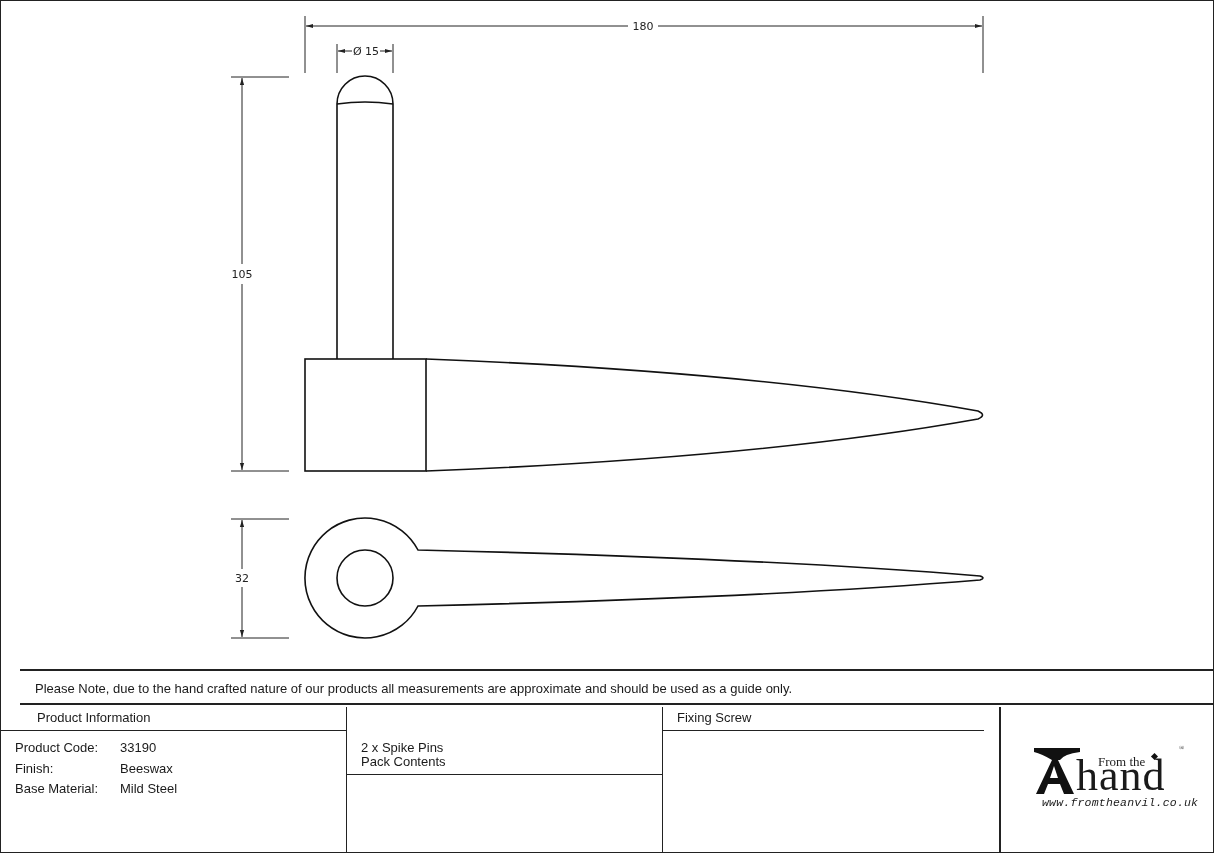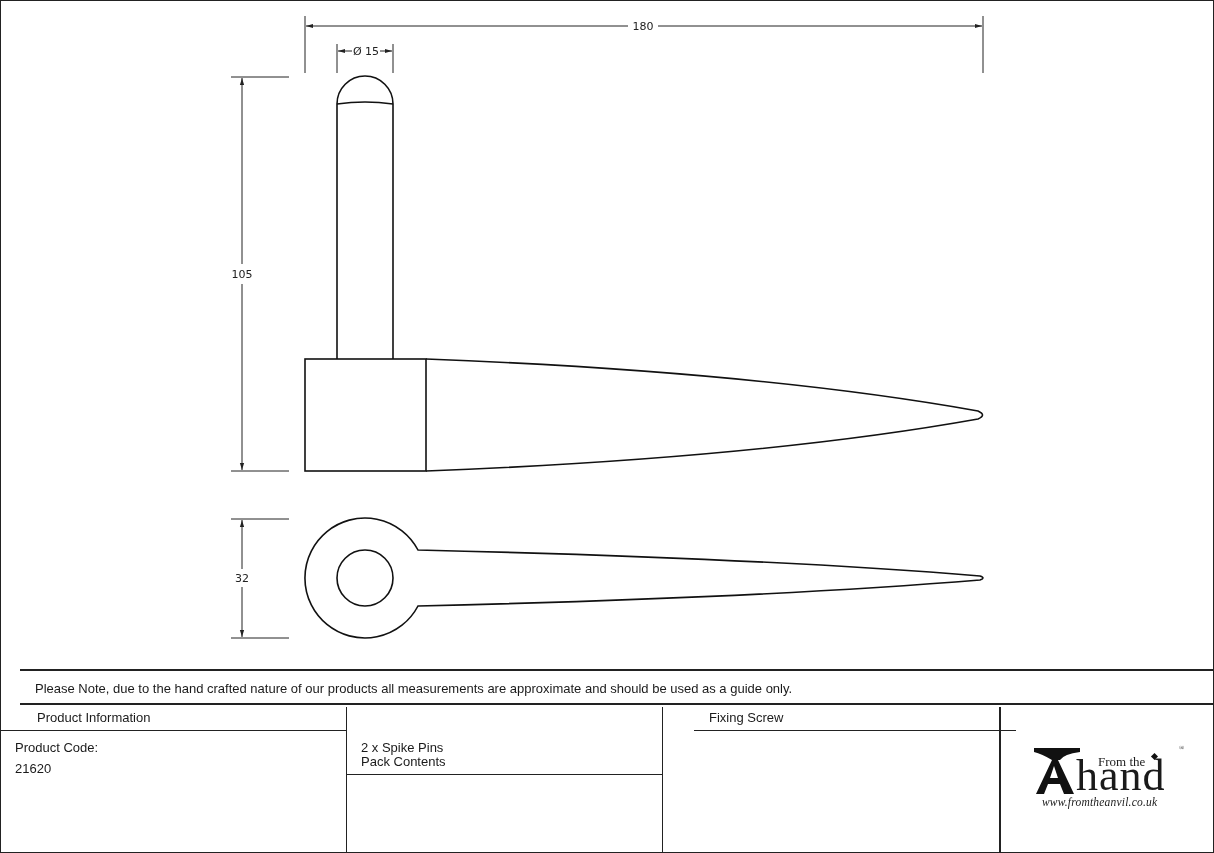--- a/index.html
+++ b/index.html
@@ -7,29 +7,29 @@
          font-family:"Liberation Sans", "DejaVu Sans", sans-serif; color:#1a1a1a; }
   .sheet { position:absolute; left:0; top:0; width:1212px; height:851px; border:1px solid #222; }
   svg.drawing { position:absolute; left:0; top:0; }
   .dimtext { font-family:"DejaVu Sans", sans-serif; font-size:11px; fill:#222; }
   .note { position:absolute; left:0; top:669px; width:1212px; height:36px; border-top:2px solid #222;
           border-bottom:2px solid #222; font-size:13px; line-height:36px; padding-left:15px; box-sizing:border-box;margin-left:20px; }
   .col-head { position:absolute; top:707px; height:24px; line-height:22px; font-size:13px; padding-left:15px;
               box-sizing:border-box; border-bottom:1px solid #222; }
   .vline { position:absolute; top:707px; width:1px; height:146px; background:#222; }
   .info { position:absolute; left:15px; top:738px; font-size:13px; }
-  .info .row { height:20.5px; line-height:20.5px; display:flex;flex-direction:column; }
+  .info .row { height:20.5px; line-height:20.5px; display:flex; }
   .info .lbl { width:105px; }
   .pack { position:absolute; left:361px; top:738px; font-size:13px; line-height:20.5px;text-align:right; }
   .logo { position:absolute; left:1032px; top:740px; width:160px; height:80px; }
   .logo .from { position:absolute; left:66px; top:8px; font-family:"Liberation Serif", serif; font-size:13px;margin-top:6px; }
   .logo .diamond { position:absolute; left:120px; top:14px; width:5px; height:5px; background:#111; transform:rotate(45deg); }
   .logo .reg { position:absolute; left:147px; top:4px; font-size:7px; font-family:"Liberation Serif", serif; }
   .logo .anvil-word { position:absolute; left:44px; top:10px; font-family:"Liberation Serif", serif; font-size:44px; letter-spacing:1px; font-weight:normal; }
-  .logo .url { position:absolute; left:10px; top:56px; font-family:Liberation Serif, serif; font-style:italic; font-size:11.5px; letter-spacing:0.2px; }
+  .logo .url { position:absolute; left:10px; top:56px; font-family:Liberation Mono, monospace; font-style:italic; font-size:11.5px; letter-spacing:0.2px; }
 </style>
 </head>
 <body>
 
 <div class="sheet"></div>
 
 <svg class="drawing" width="1214" height="670">
   <defs>
     <marker id="arr" viewBox="0 0 10 10" refX="10" refY="5" markerWidth="7" markerHeight="7" orient="auto-start-reverse">
       <path d="M0,2 L10,5 L0,8 z" fill="#222"></path>
@@ -70,29 +70,37 @@
   <text class="dimtext" x="643" y="30" text-anchor="middle">180</text>
   <text class="dimtext" x="366" y="55" text-anchor="middle">Ø 15</text>
   <text class="dimtext" x="242" y="278" text-anchor="middle">105</text>
   <text class="dimtext" x="242" y="582" text-anchor="middle">32</text>
 </svg>
 
 <div class="note">Please Note, due to the hand crafted nature of our products all measurements are approximate and should be used as a guide only.</div>
 
 <div class="col-head" style="left:0;width:346px;padding-left:37px;">Product Information</div>
 <div class="col-head" style="left:346px;width:316px;margin-top:44px;">Pack Contents</div>
-<div class="col-head" style="left:662px;width:322px;margin-left:32px;">Fixing Screw</div>
+<div class="col-head" style="left:662px;width:322px;">Fixing Screw</div>
 <div class="vline" style="left:346px;"></div>
 <div class="vline" style="left:662px;"></div>
 <div class="vline" style="left:999px;width:2px;"></div>
 
 <div class="info">
   <div class="row">
     <span class="lbl">Product Code:</span>
-    <span>21620</span>
+    <span>33190</span>
+  </div>
+  <div class="row">
+    <span class="lbl">Finish:</span>
+    <span>Beeswax</span>
+  </div>
+  <div class="row">
+    <span class="lbl">Base Material:</span>
+    <span>Mild Steel</span>
   </div>
 </div>
 
 <div class="pack">2 x Spike Pins</div>
 
 <div class="logo">
   <svg width="46" height="52" style="position:absolute;left:2px;top:6px;">
     <path d="M0,2 L46,2 L46,6 Q30,8 26,14 L24,14 L40,48 L30,48 L26,38 L14,38 L10,48 L2,48 L18,14 Q8,8 0,6 Z M16,32 L24,32 L20,20 Z" fill="#111"></path>
   </svg>
   <span class="from">From the</span>

